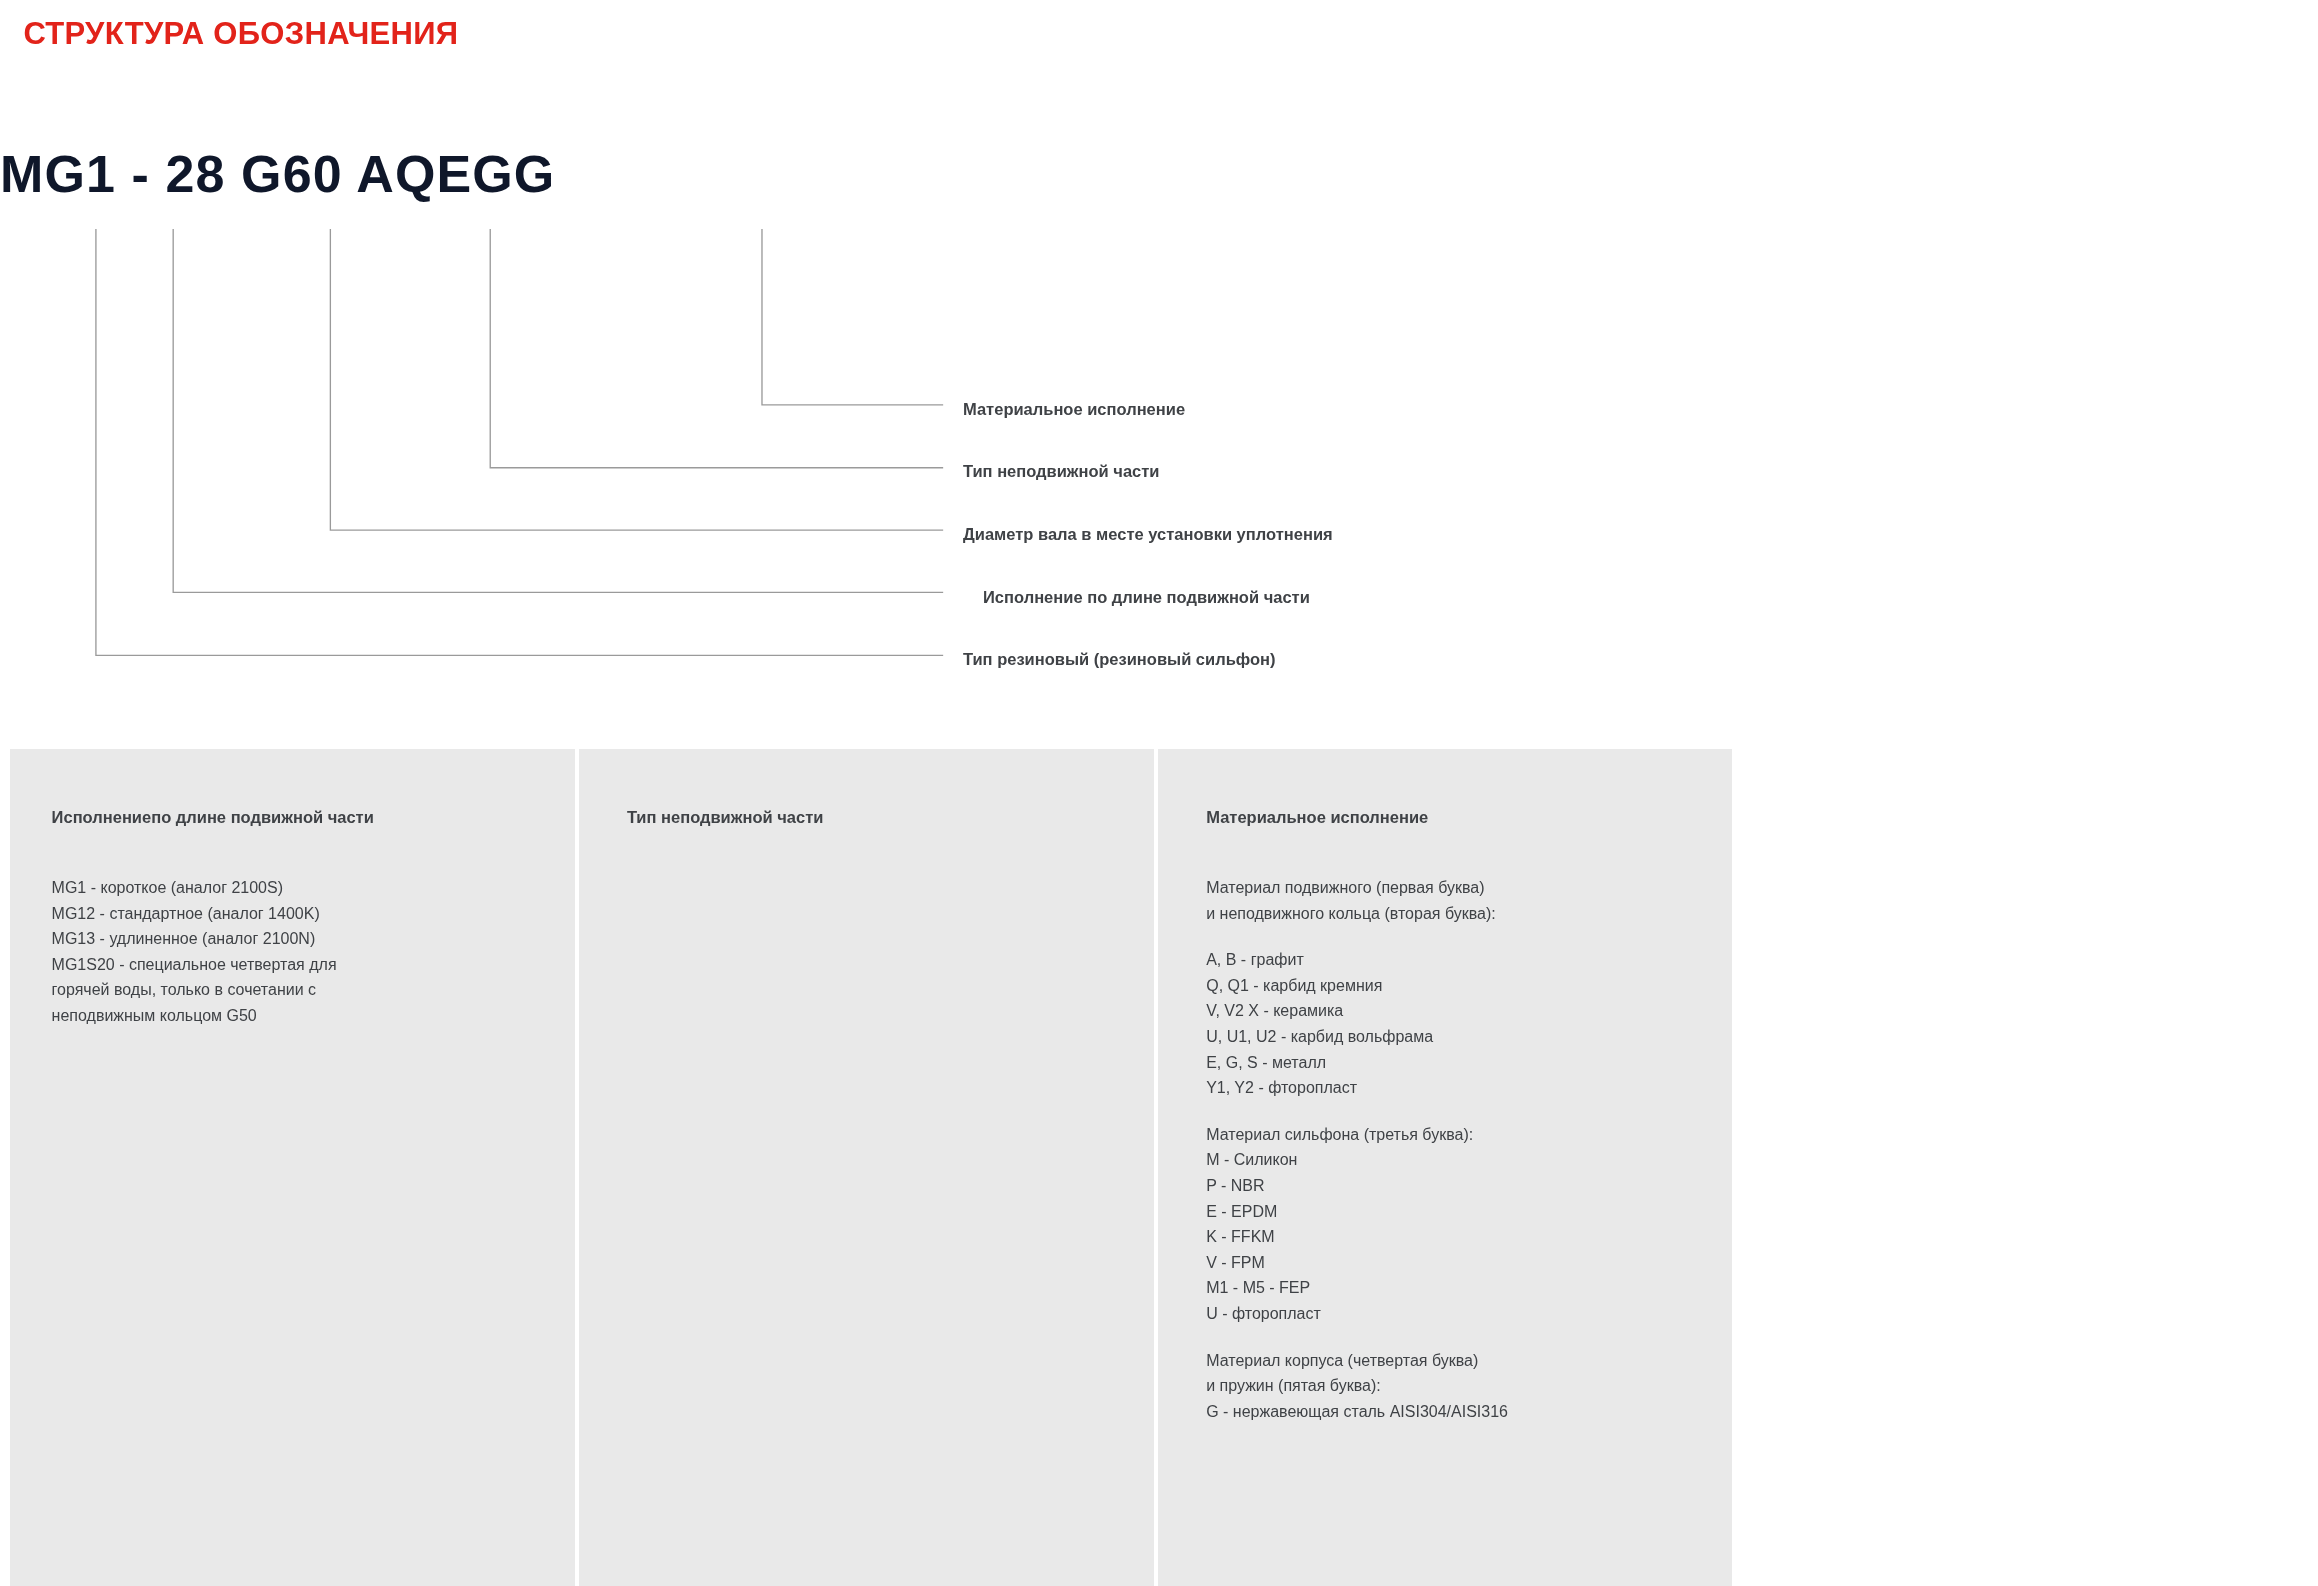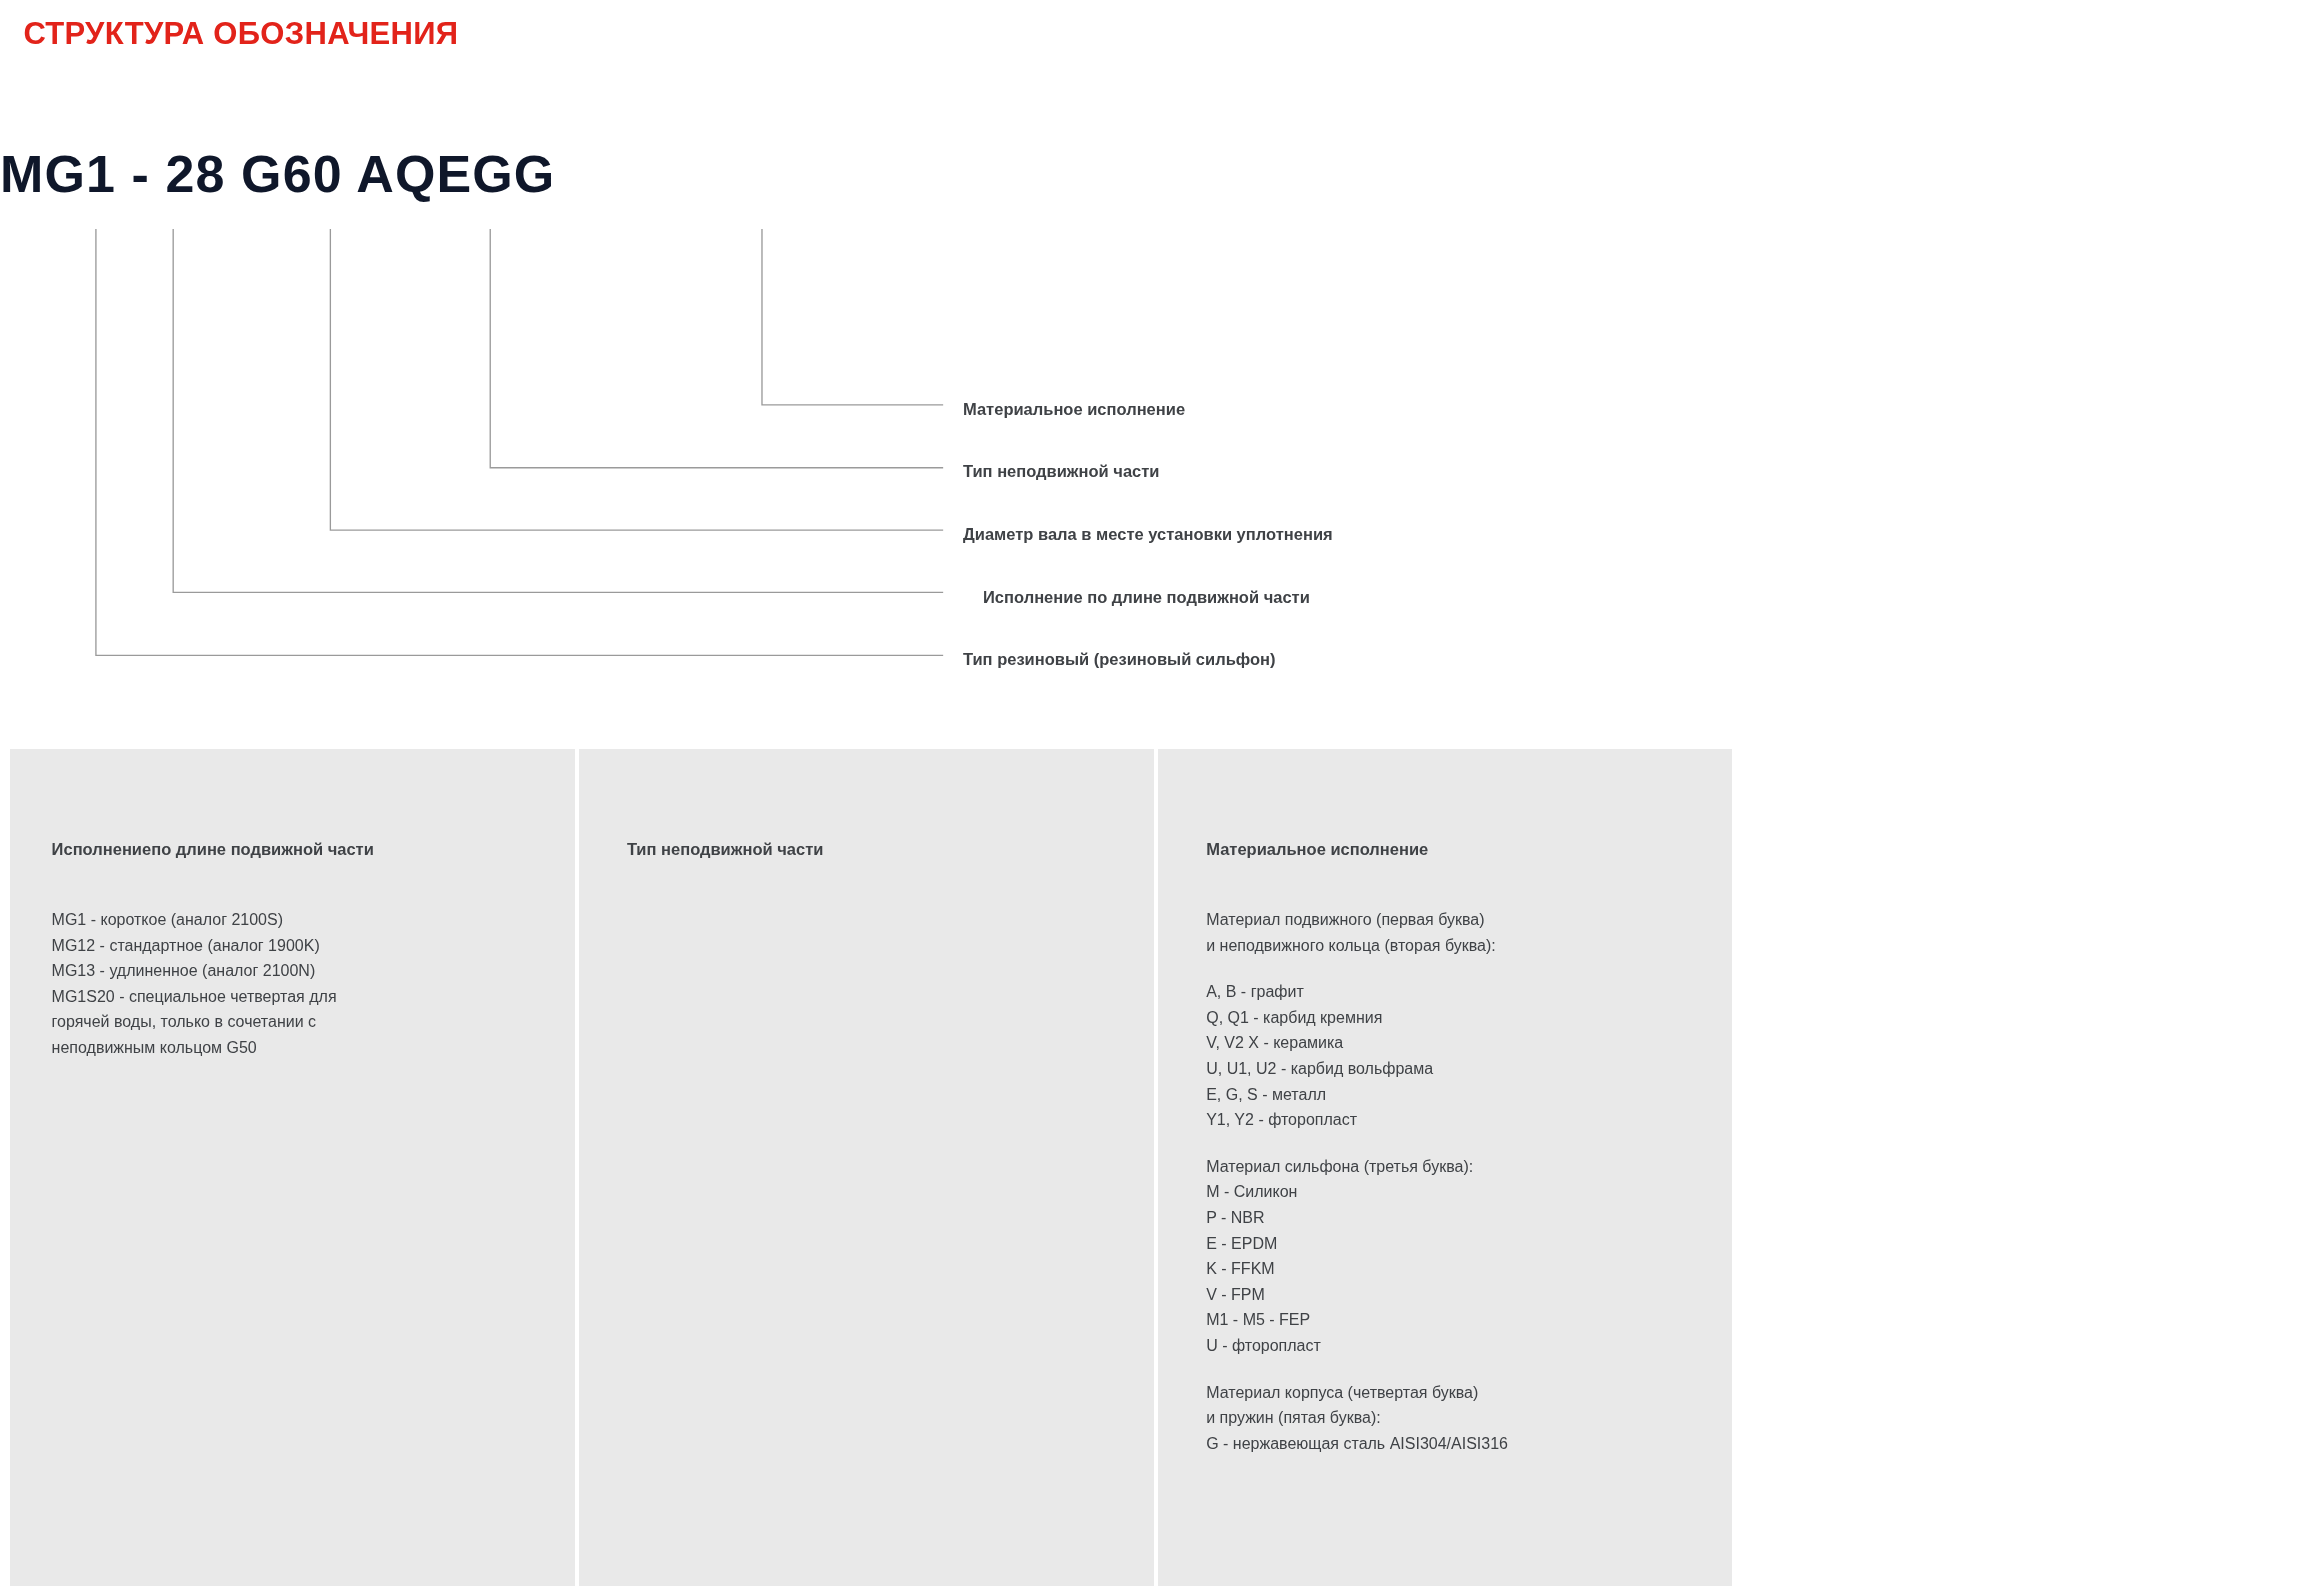--- a/index.html
+++ b/index.html
@@ -78,21 +78,21 @@
   .col {
     background: #e9e9e9;
     position: relative;
     padding: 59px 0 0 0;
   }
   .col-1 { width: 565px; }
   .col-2 { width: 581px; }
   .col-3 { width: 575px; }
   .col-4 { width: 574px; }
 
-  .col-inner { padding-left: 42px; padding-right: 3px; margin-top: 32px; }
+  .col-inner { padding-left: 42px; padding-right: 3px; }
   .col-2 .col-inner { padding-left: 47px; }
   .col-3 .col-inner { padding-left: 48px; }
   .col-4 .col-inner { padding-left: 48px; }
 
   .col-heading {
     font-size: 16.5px;
     font-weight: bold;
     color: #3f4246;
     margin: 0 0 48px 0;
     white-space: nowrap;
@@ -136,21 +136,21 @@
 <div class="leader-label ll-4">Исполнение по длине подвижной части</div>
 <div class="leader-label ll-5">Тип резиновый (резиновый сильфон)</div>
 
 <div class="columns">
 
   <div class="col col-1">
     <div class="col-inner">
       <div class="col-heading">Исполнениепо длине подвижной части</div>
       <div class="col-body">
         <div class="line">MG1 - короткое (аналог 2100S)</div>
-        <div class="line">MG12 - стандартное (аналог 1900K)</div>
+        <div class="line">MG12 - стандартное (аналог 1400K)</div>
         <div class="line">MG13 - удлиненное (аналог 2100N)</div>
         <div class="line">MG1S20 - специальное четвертая для</div>
         <div class="line">горячей воды, только в сочетании с</div>
         <div class="line">неподвижным кольцом G50</div>
       </div>
     </div>
   </div>
 
 
   <div class="col col-3">

